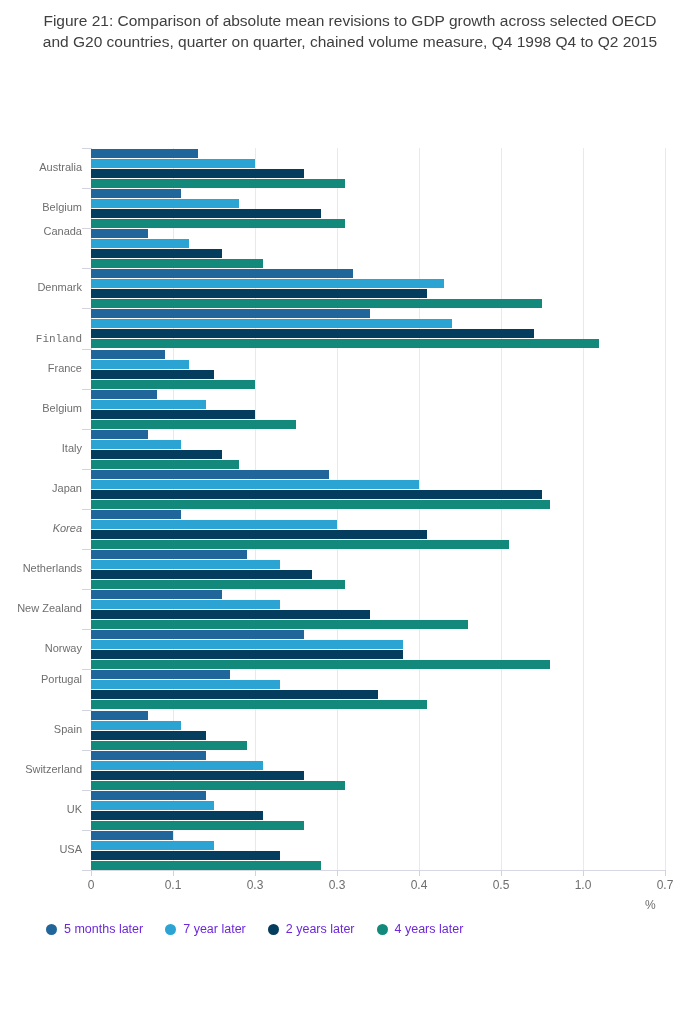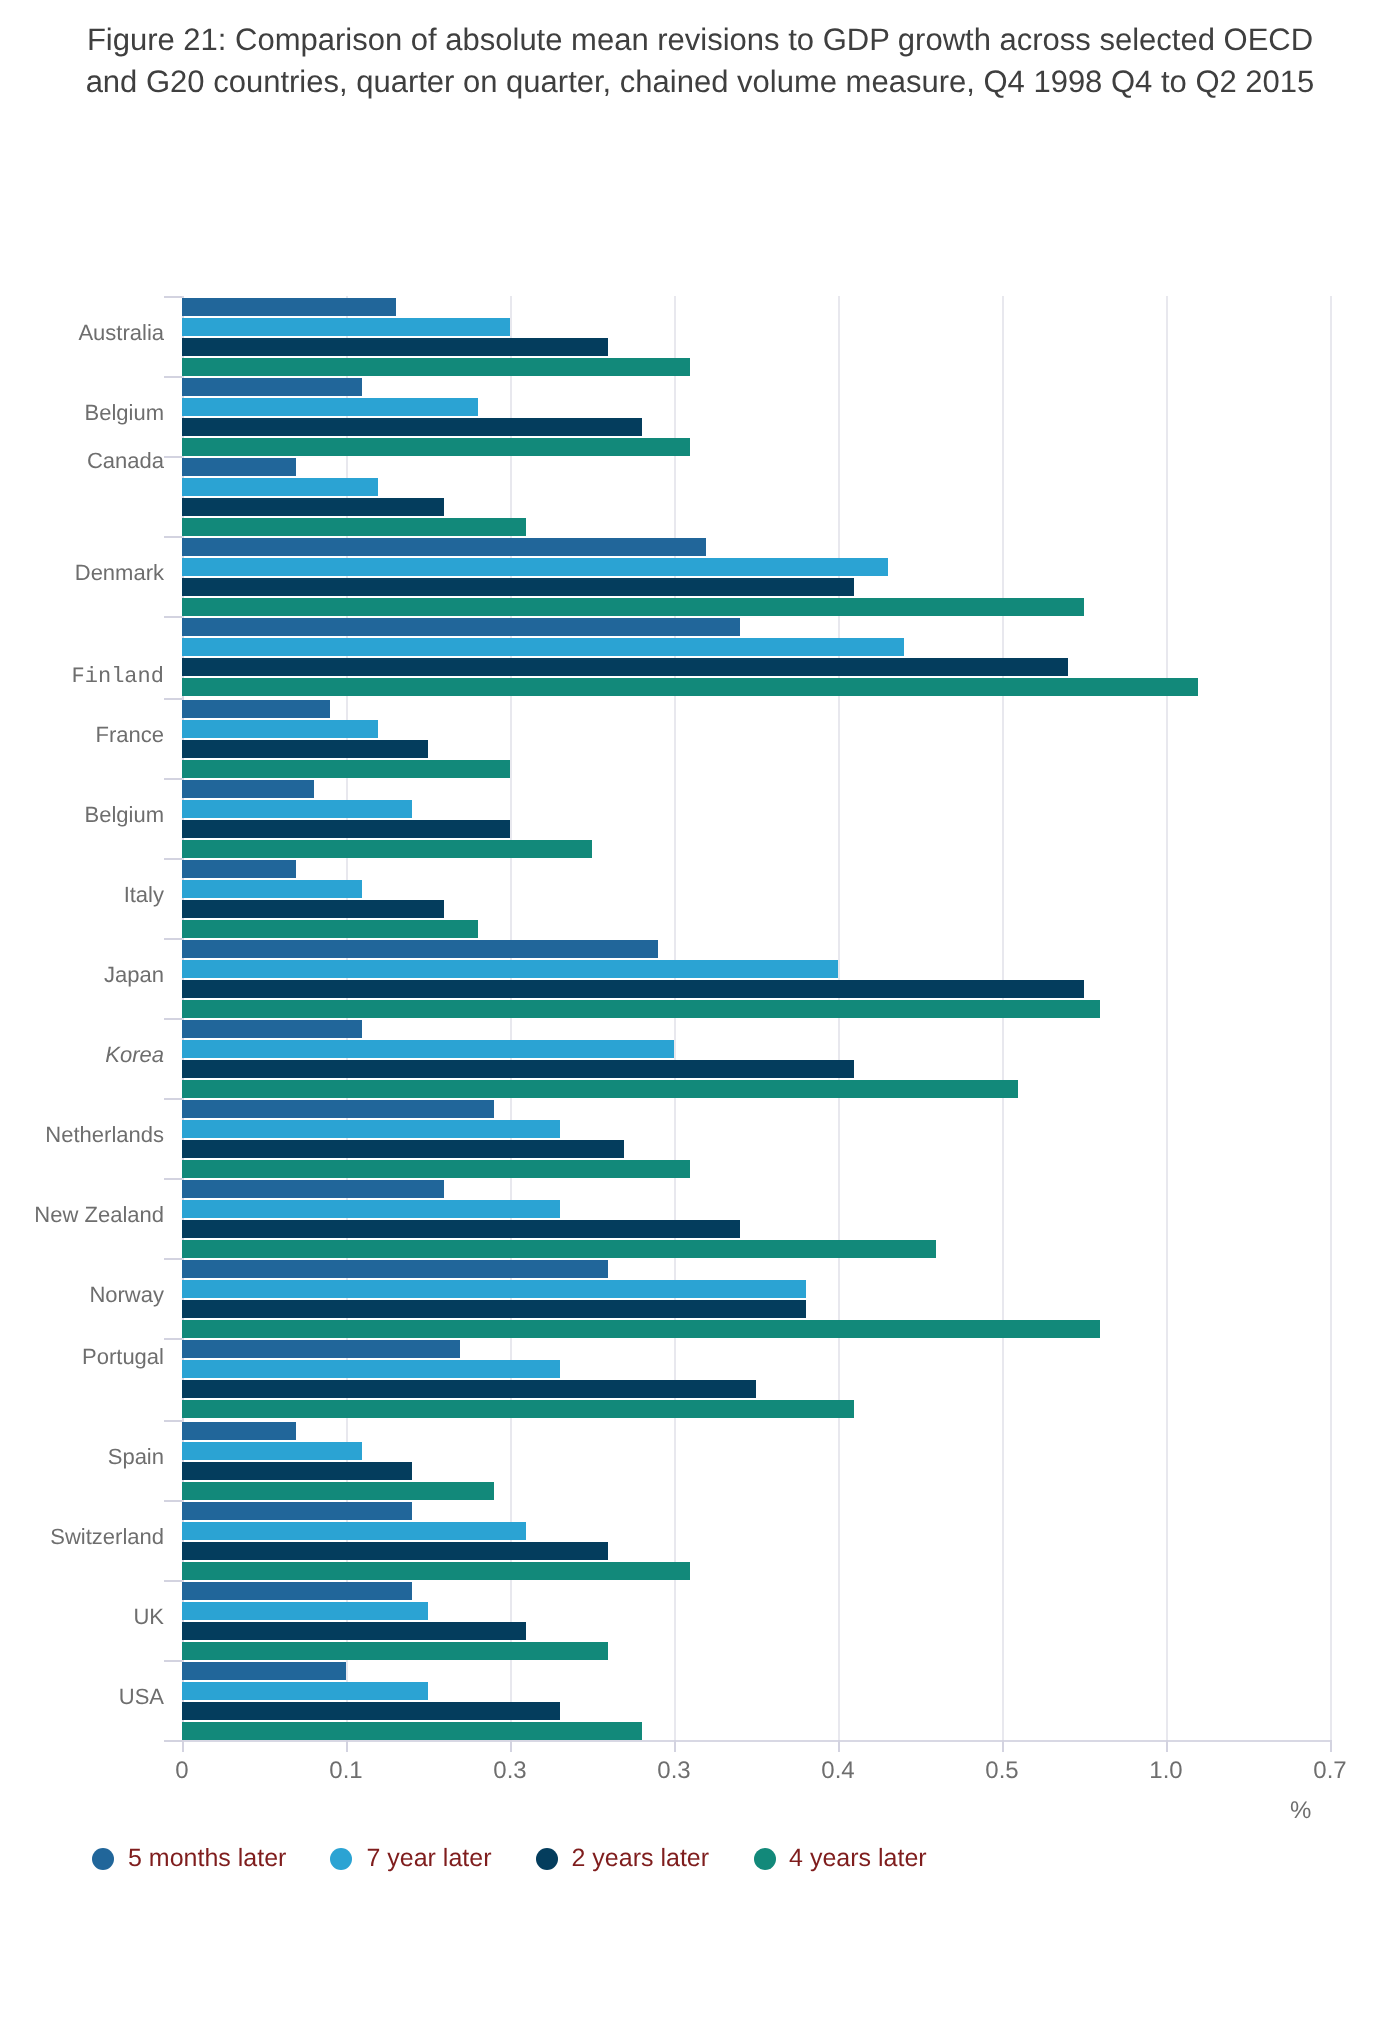--- a/index.html
+++ b/index.html
@@ -156,21 +156,21 @@
   }
   .legend-dot {
     width: 11px;
     height: 11px;
     border-radius: 50%;
     display: inline-block;
     flex: 0 0 auto;
   }
   .legend-label {
     font-size: 12.5px;
-    color: #7f1d1d;
+    color: #6d28d9;
     white-space: nowrap;
   }
 </style>
 </head>
 <body>
 
 <div id="chart-title">Figure 21: Comparison of absolute mean revisions to GDP growth across selected OECD and G20 countries, quarter on quarter, chained volume measure, Q4 1998 Q4 to Q2 2015</div>
 
 <div id="plot-wrap">
 

